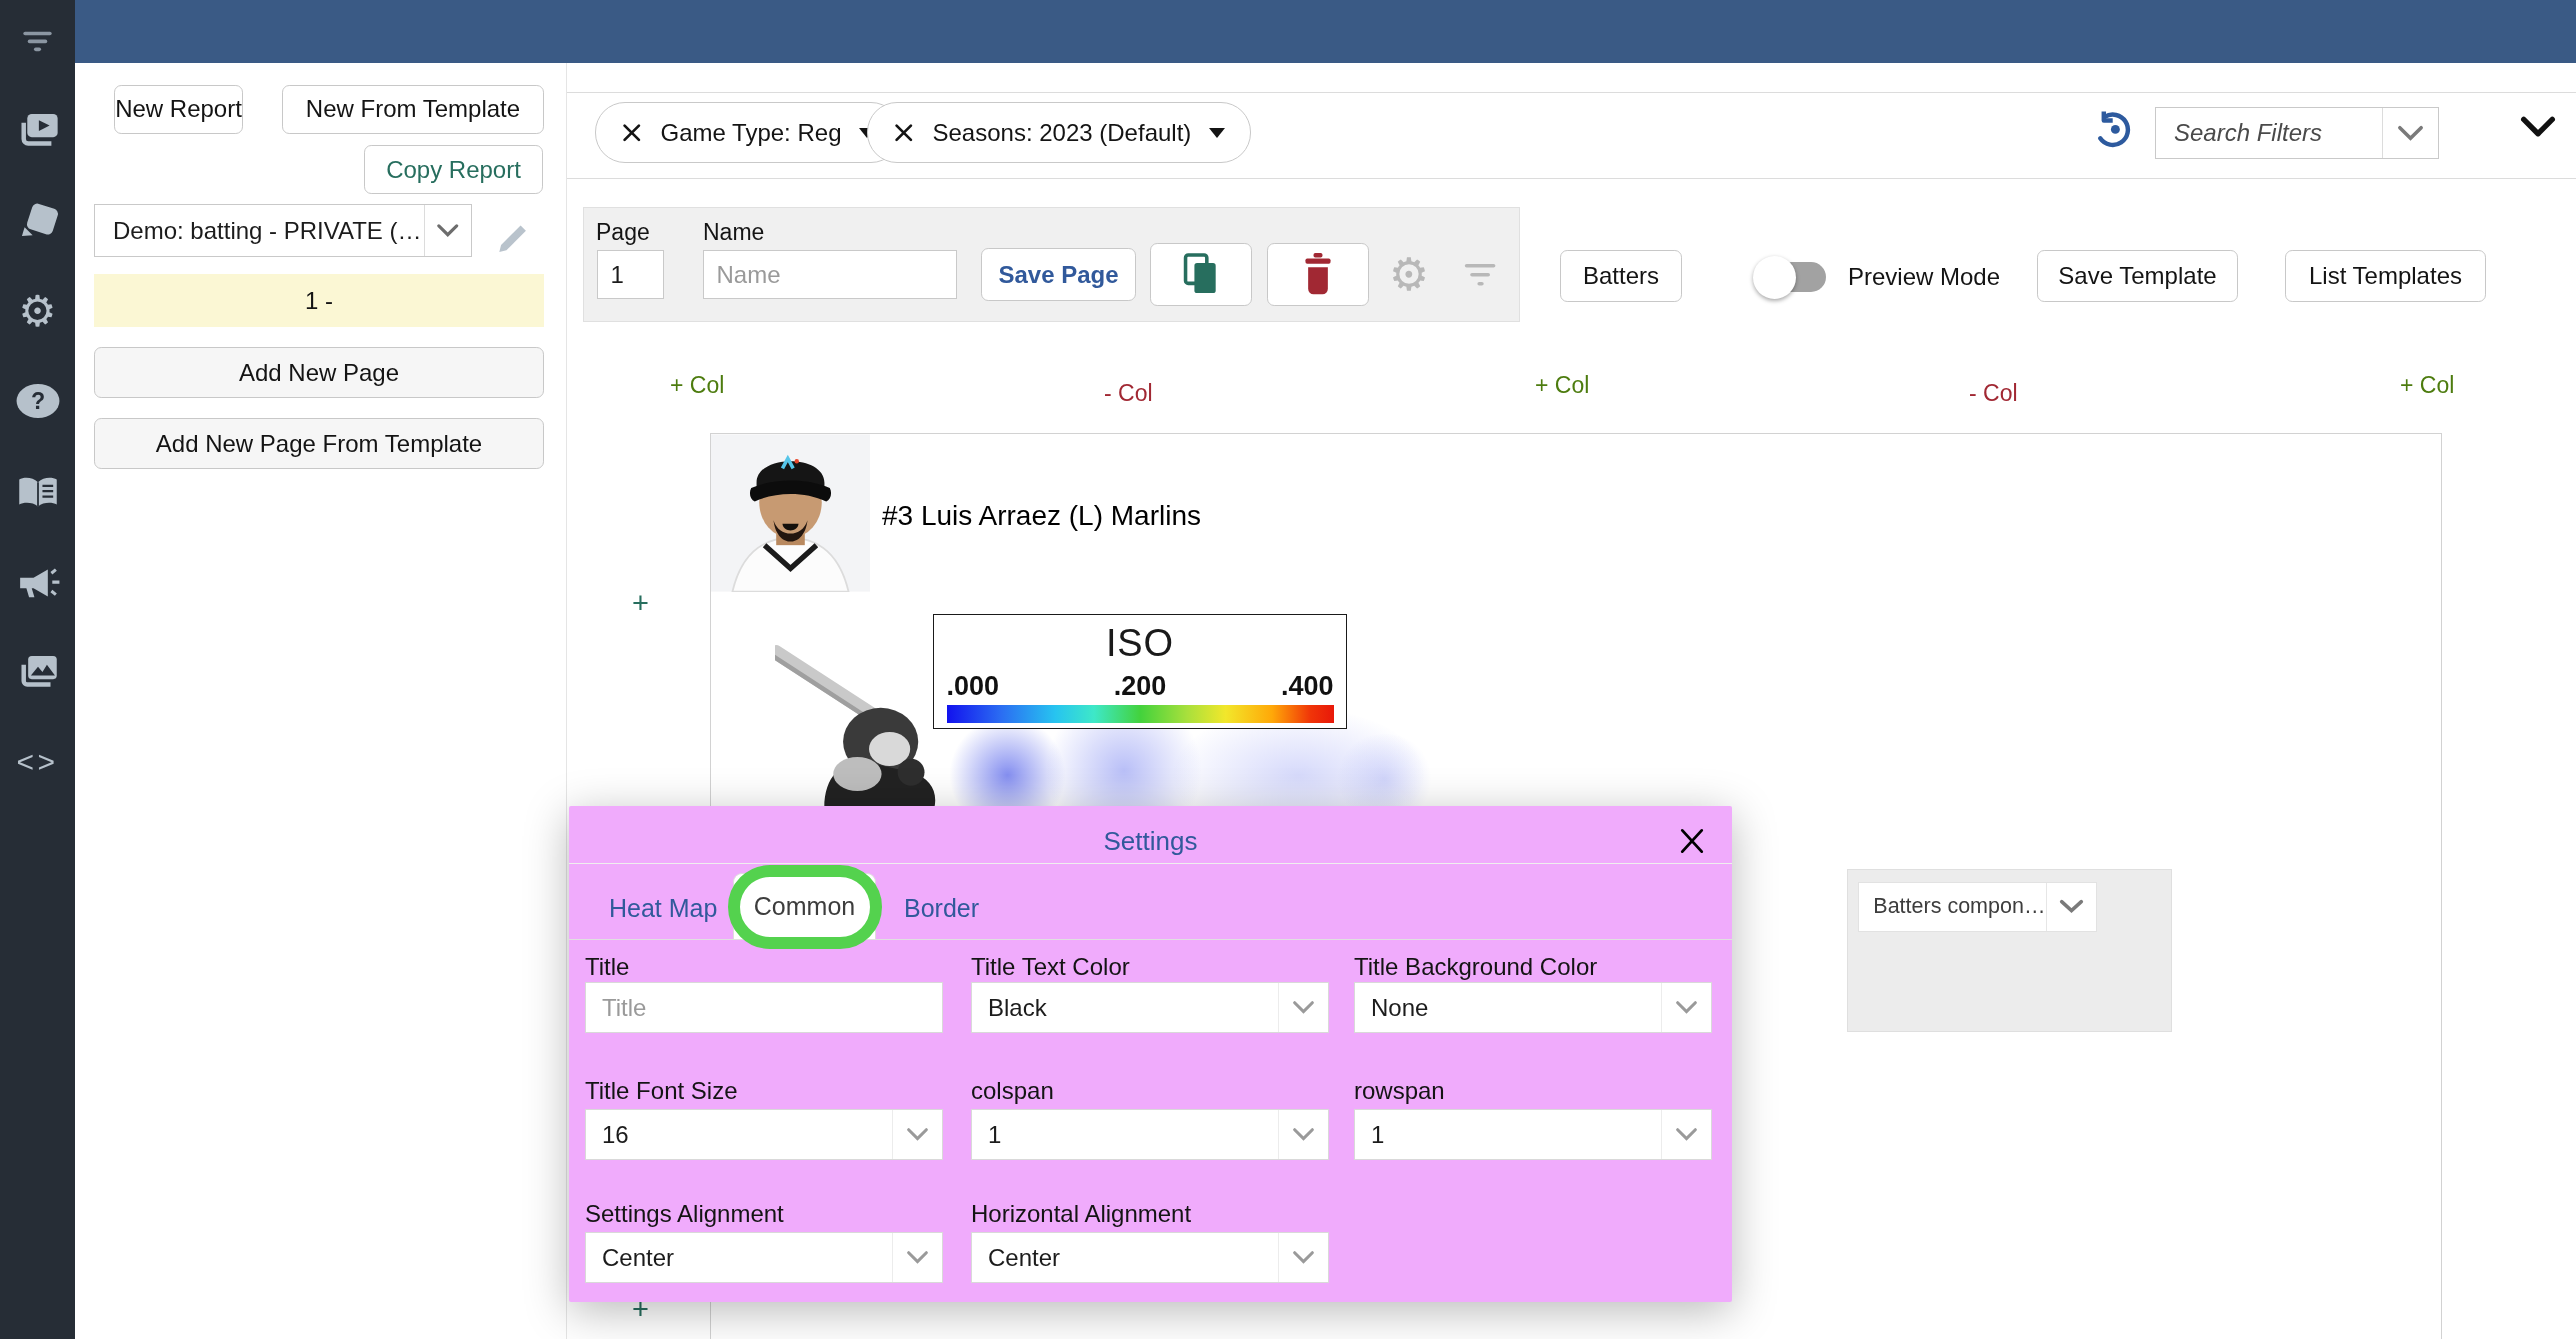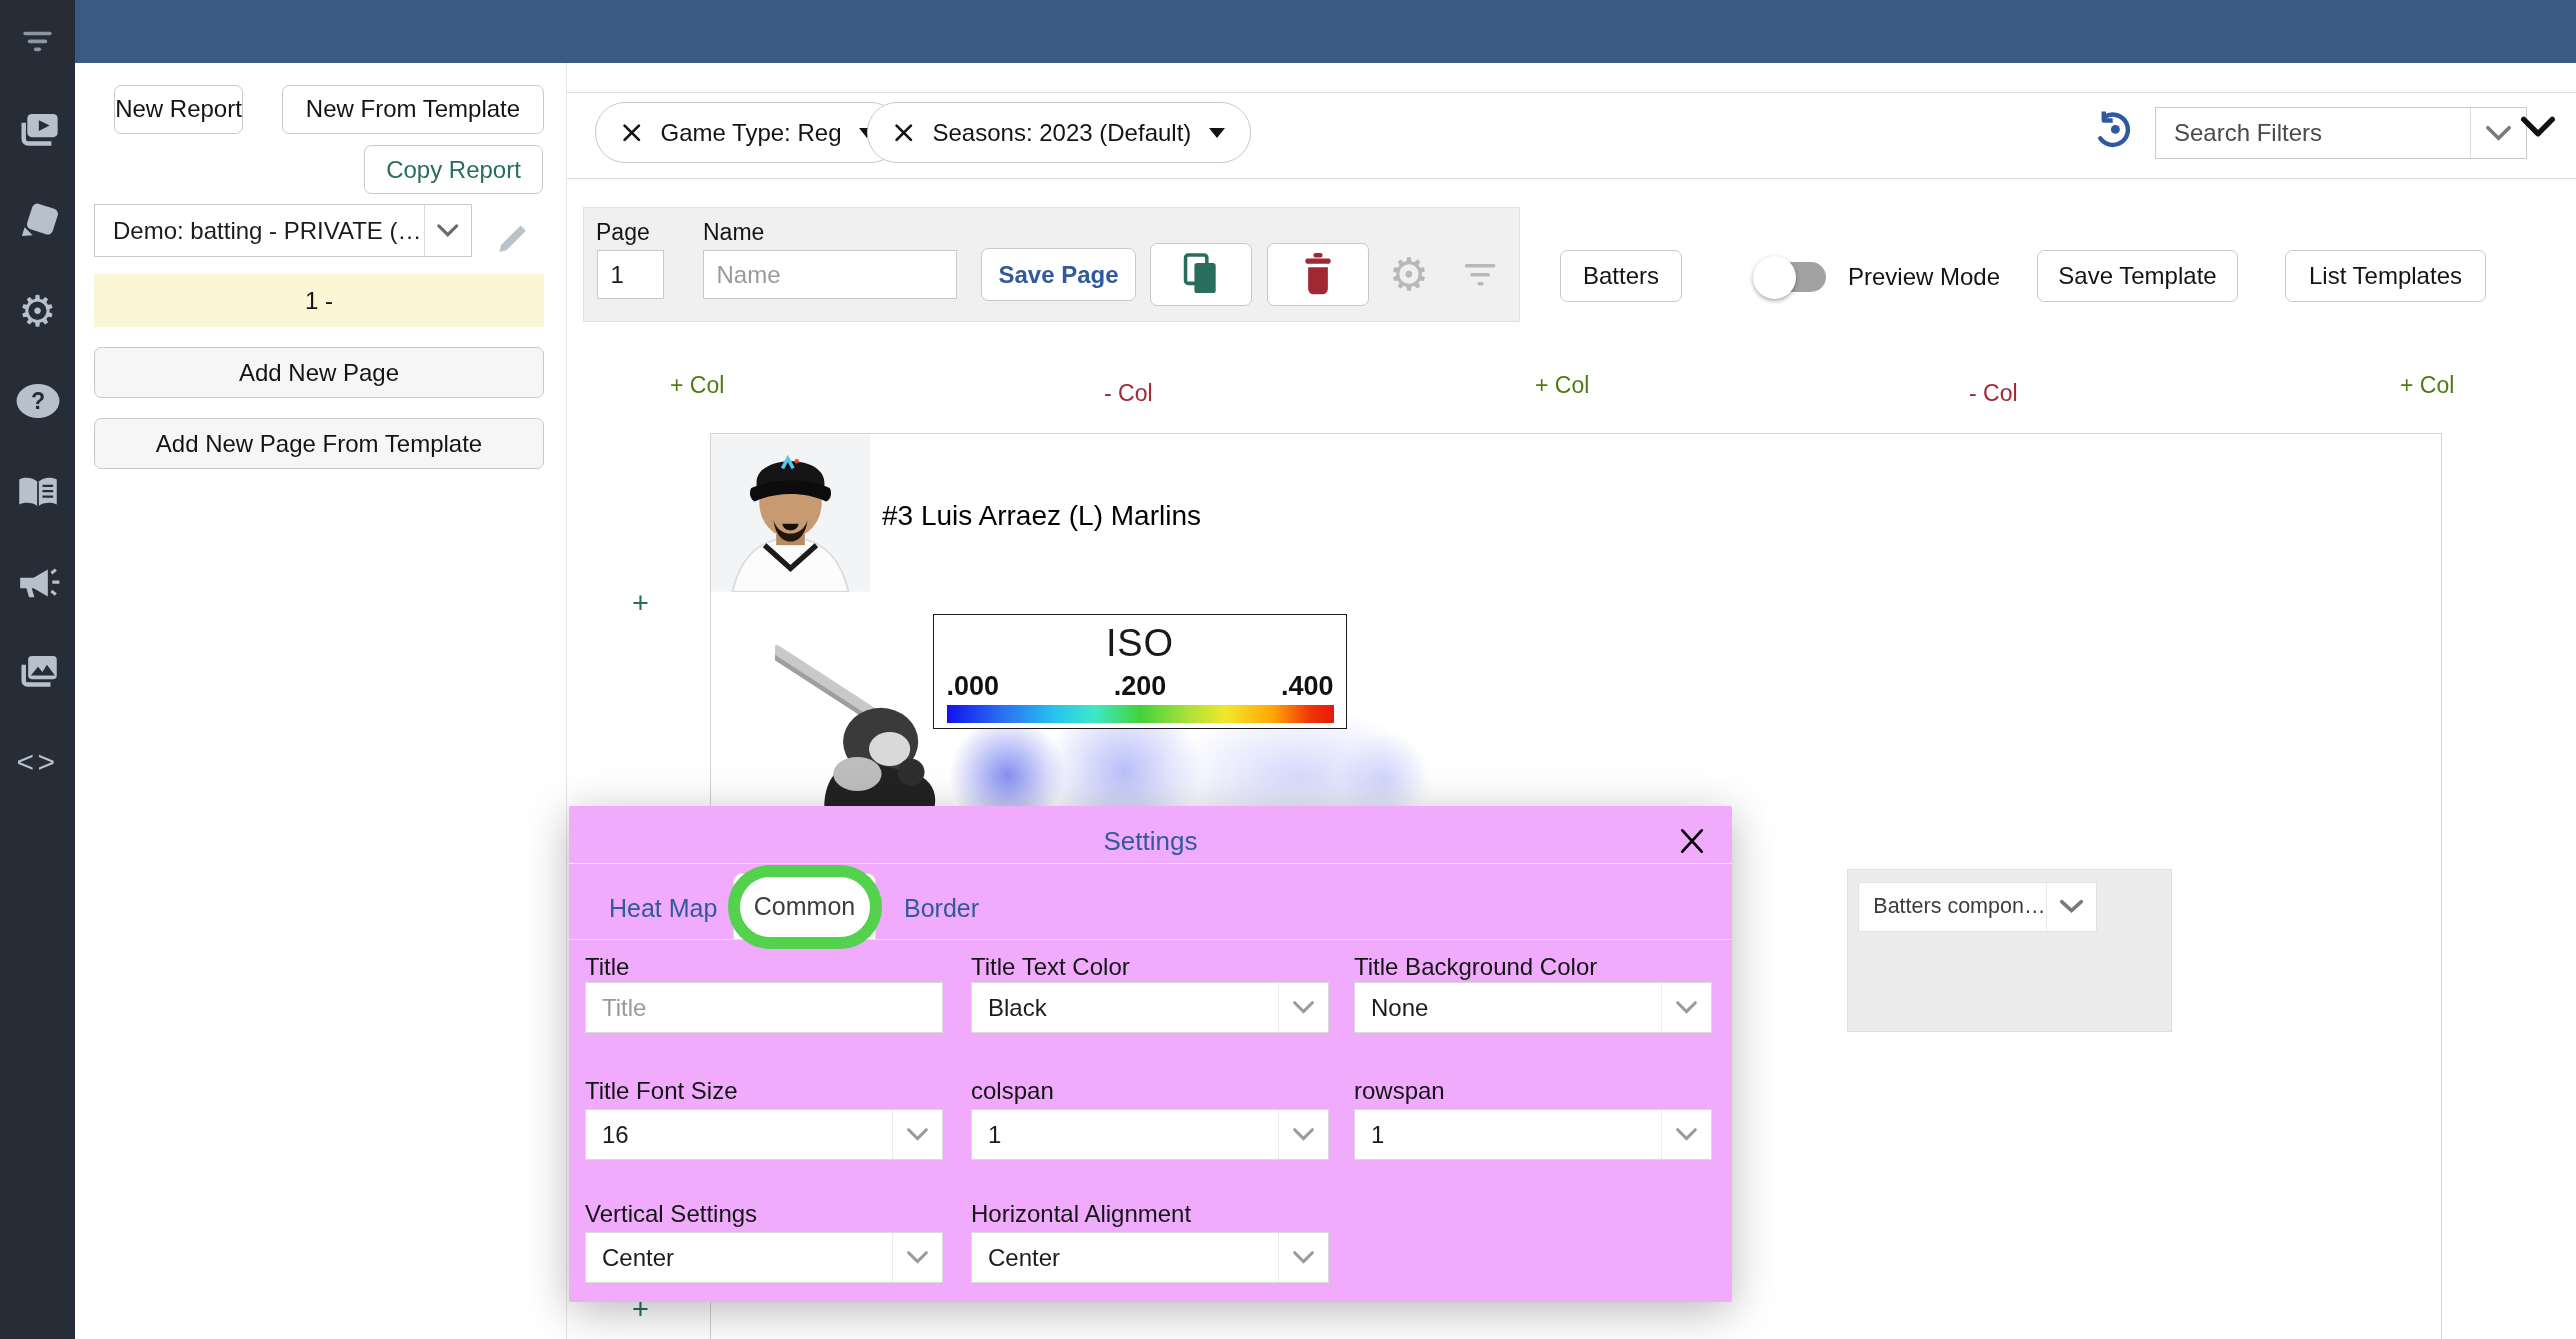--- a/index.html
+++ b/index.html
@@ -178,21 +178,21 @@
   </div>
 
   <div class="abs" style="left:2094px; top:108px; width:41px; height:41px; cursor:pointer; z-index:11;">
     <svg width="41" height="41" viewBox="0 0 46 46">
       <path d="M12 10 a 17 17 0 1 1 -5 24" stroke="#2d5a9e" stroke-width="5" fill="none" stroke-linecap="round"></path>
       <path d="M11 4 v10 h10" stroke="#2d5a9e" stroke-width="5" fill="none" stroke-linejoin="round"></path>
       <circle cx="24" cy="24" r="5" fill="#2d5a9e"></circle>
     </svg>
   </div>
 
-  <div class="select-box" style="left:2155px; top:107px; width:372px; height:52px; z-index:11;">
+  <div class="select-box" style="left:2155px; top:107px; width:284px; height:52px; z-index:11;font-style:italic;">
     <span class="val" style="color:#4a4a4a">Search Filters</span>
     <span class="chev" style="width:56px">
       <svg width="27" height="16" viewBox="0 0 30 18">
           <polyline points="3,3 15,15 27,3" fill="none" stroke="#7a7a7a" stroke-width="4" stroke-linecap="round"></polyline>
         </svg>
     </span>
   </div>
 
   <div class="abs" style="left:2519px; top:115px; width:38px; height:25px; cursor:pointer; z-index:11;">
     <svg width="38" height="25" viewBox="0 0 42 28">
@@ -364,21 +364,21 @@
     <span class="f-label" style="left:785px; top:271px;">rowspan</span>
     <div class="f-select" style="left:785px; top:303px;">
       <span class="val">1</span>
       <span class="chev">
           <svg width="23" height="14.3" viewBox="0 0 26 16">
             <polyline points="3,3 13,13 23,3" fill="none" stroke="#9a9a9a" stroke-width="3.5" stroke-linecap="round"></polyline>
           </svg>
         </span>
     </div>
 
-    <span class="f-label" style="left:16px; top:394px;">Vertical Settings</span>
+    <span class="f-label" style="left:16px; top:394px;">Settings Alignment</span>
     <div class="f-select" style="left:16px; top:426px;">
       <span class="val">Center</span>
       <span class="chev">
           <svg width="23" height="14.3" viewBox="0 0 26 16">
             <polyline points="3,3 13,13 23,3" fill="none" stroke="#9a9a9a" stroke-width="3.5" stroke-linecap="round"></polyline>
           </svg>
         </span>
     </div>
     <span class="f-label" style="left:402px; top:394px;text-align:center;">Horizontal Alignment</span>
     <div class="f-select" style="left:402px; top:426px;">

